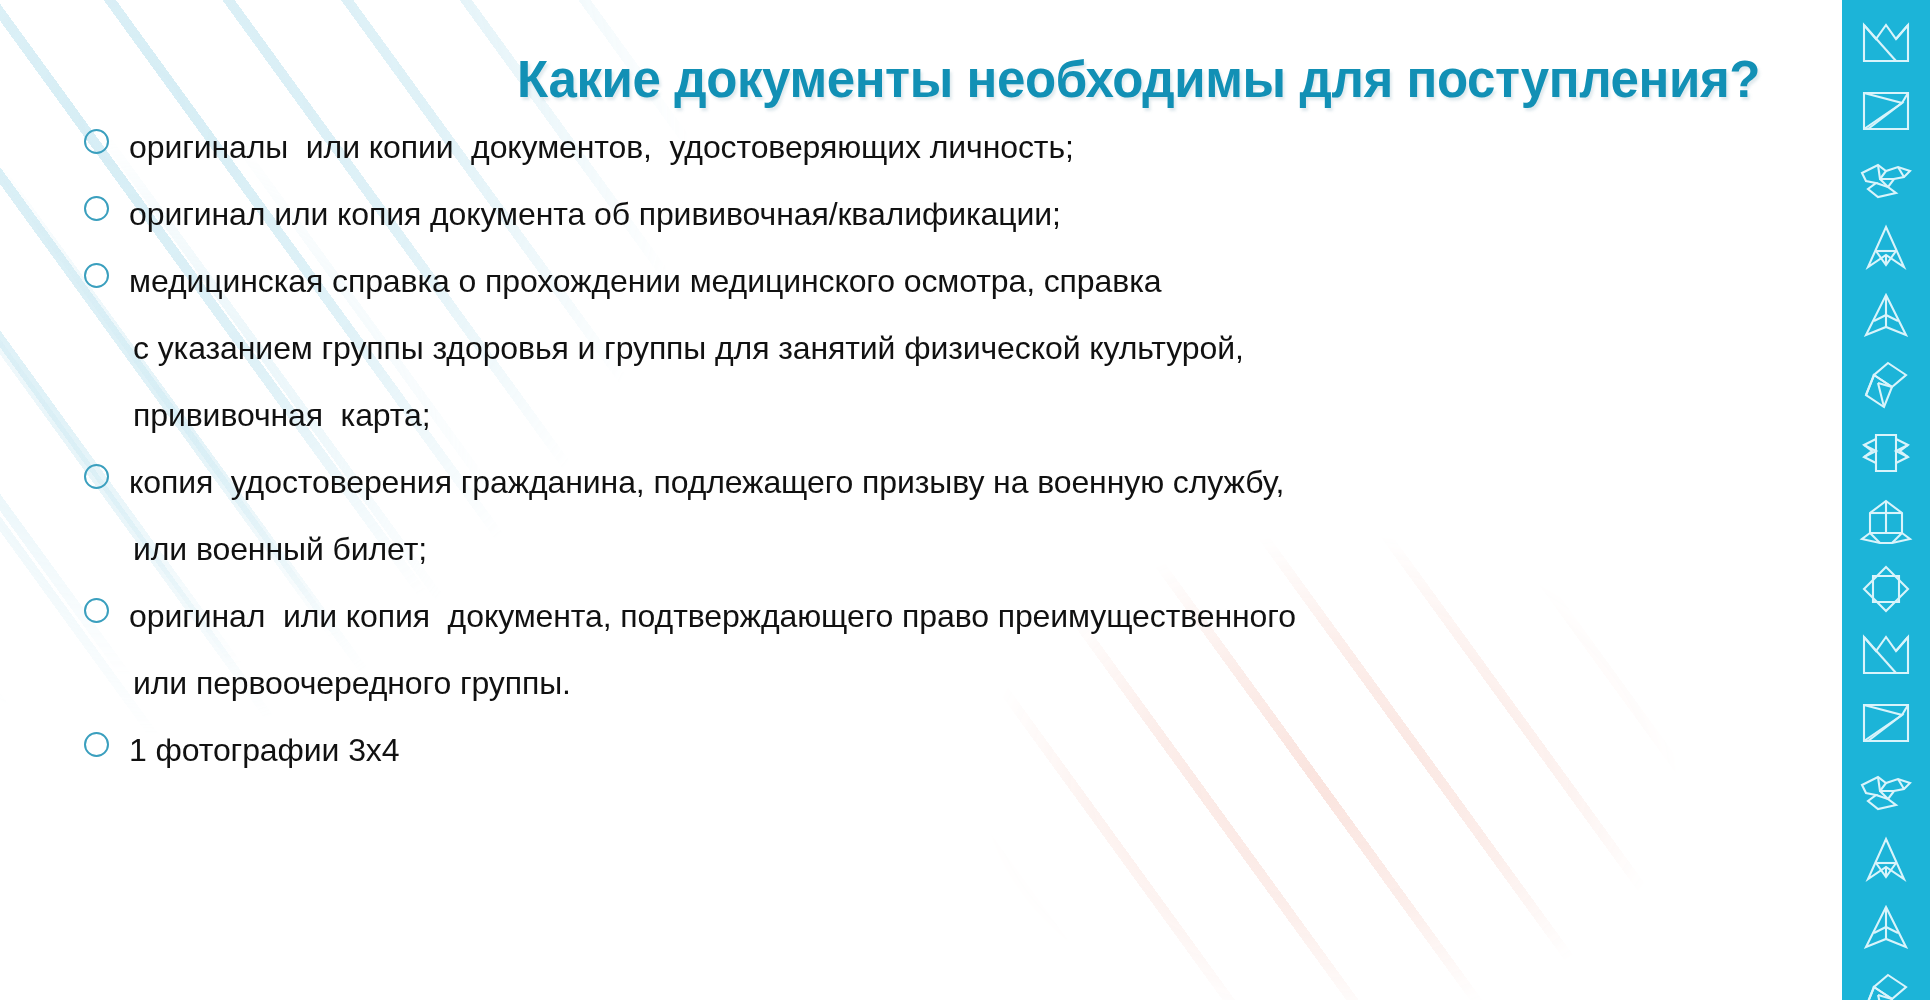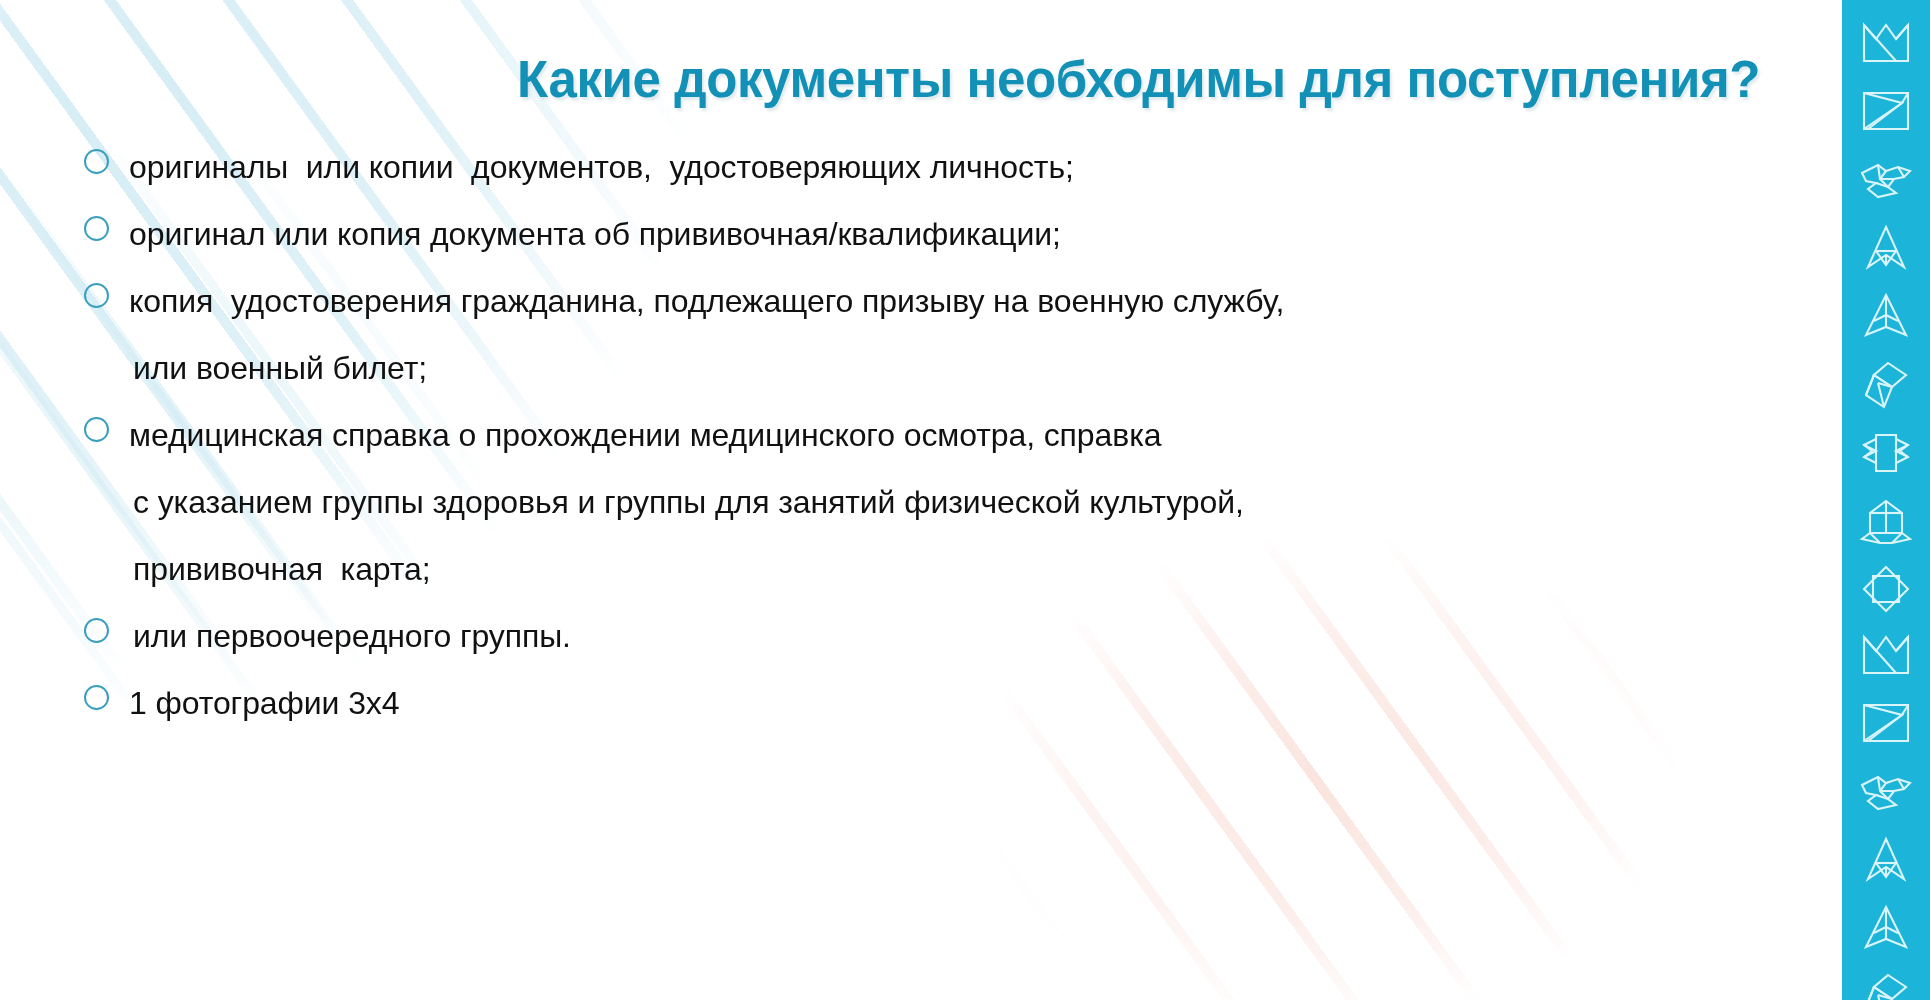--- a/index.html
+++ b/index.html
@@ -107,21 +107,21 @@
     font-weight: bold;
     color: #1290B5;
     letter-spacing: -0.4px;
     text-shadow: 2px 3px 3px rgba(140, 175, 190, 0.28);
     white-space: nowrap;
   }
 
   .bullet-list {
     position: absolute;
     left: 80px;
-    top: 134px;
+    top: 114px;
     width: 1740px;
     list-style: none;
   }
 
   .bullet-item {
     position: relative;
     display: block;
     padding-left: 49px;
     margin-bottom: 0;
   }
@@ -209,33 +209,34 @@
         <span class="bullet-line">оригиналы  или копии  документов,  удостоверяющих личность;</span>
       </li>
 
       <li class="bullet-item">
         <span class="bullet-marker"></span>
         <span class="bullet-line">оригинал или копия документа об прививочная/квалификации;</span>
       </li>
 
       <li class="bullet-item">
         <span class="bullet-marker"></span>
-        <span class="bullet-line">копия  удостоверения гражданина, подлежащего призыву на военную службу,</span>
-        <span class="bullet-line cont">или военный билет;</span>
-      </li>
-
-      <li class="bullet-item">
-        <span class="bullet-marker"></span>
         <span class="bullet-line">медицинская справка о прохождении медицинского осмотра, справка</span>
         <span class="bullet-line cont">с указанием группы здоровья и группы для занятий физической культурой,</span>
         <span class="bullet-line cont">прививочная  карта;</span>
       </li>
 
       <li class="bullet-item">
         <span class="bullet-marker"></span>
+        <span class="bullet-line">копия  удостоверения гражданина, подлежащего призыву на военную службу,</span>
+        <span class="bullet-line cont">или военный билет;</span>
+      </li>
+
+      <li class="bullet-item">
+        <span class="bullet-marker"></span>
+        <span class="bullet-line">оригинал  или копия  документа, подтверждающего право преимущественного</span>
         <span class="bullet-line cont">или первоочередного группы.</span>
       </li>
 
       <li class="bullet-item">
         <span class="bullet-marker"></span>
         <span class="bullet-line">1 фотографии 3х4</span>
       </li>
 
     </ul>
   </div>

